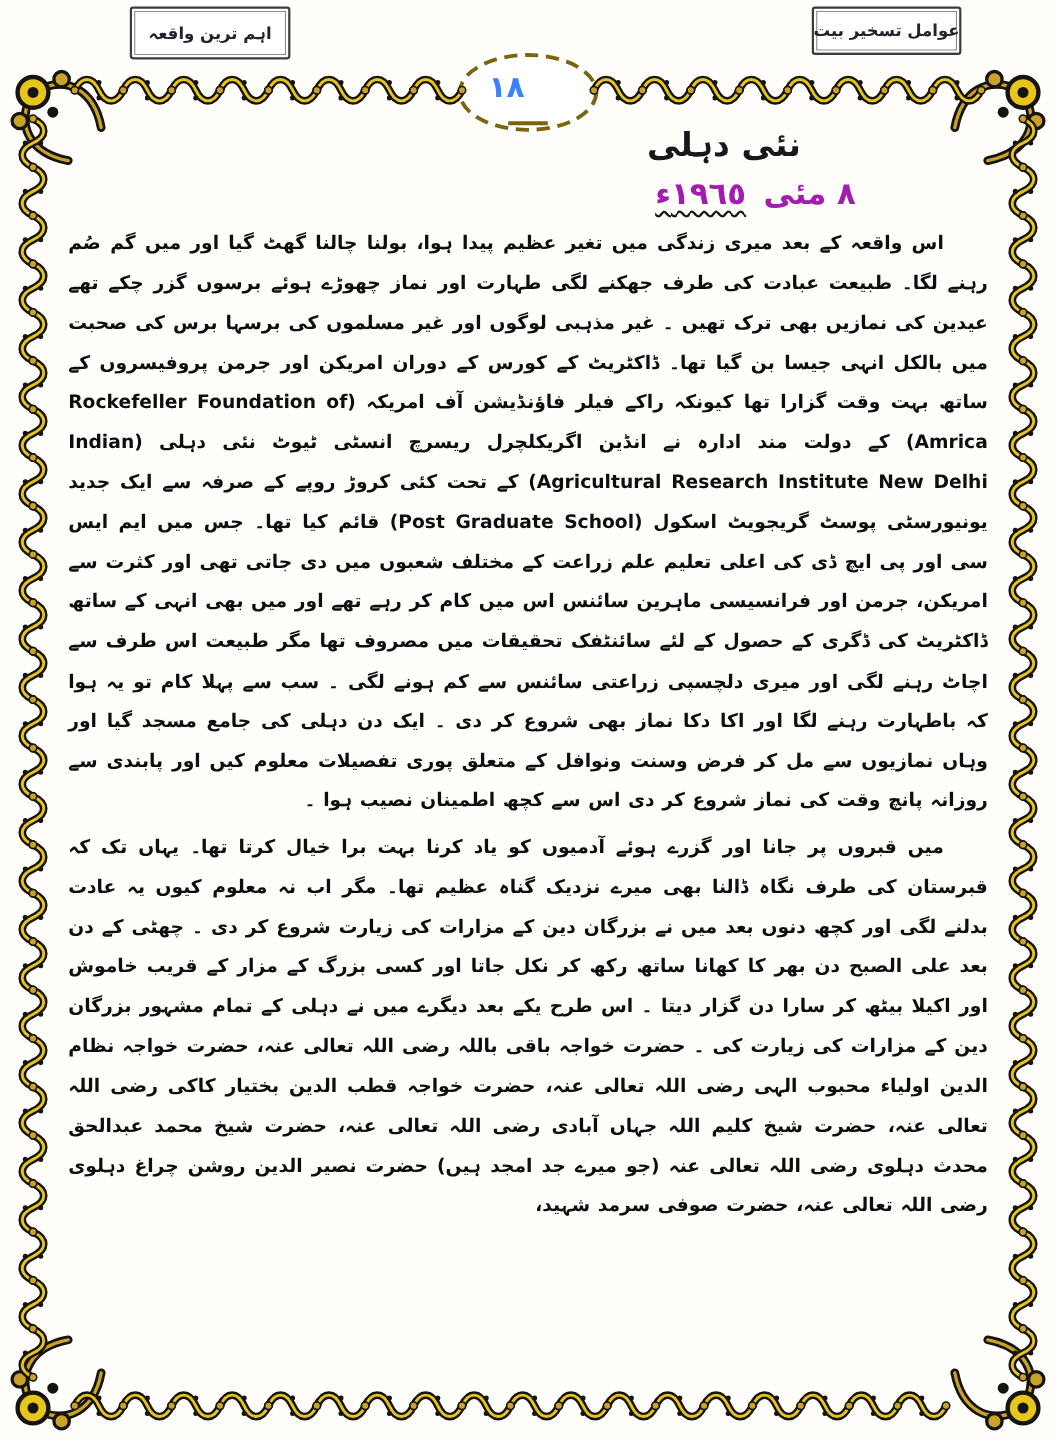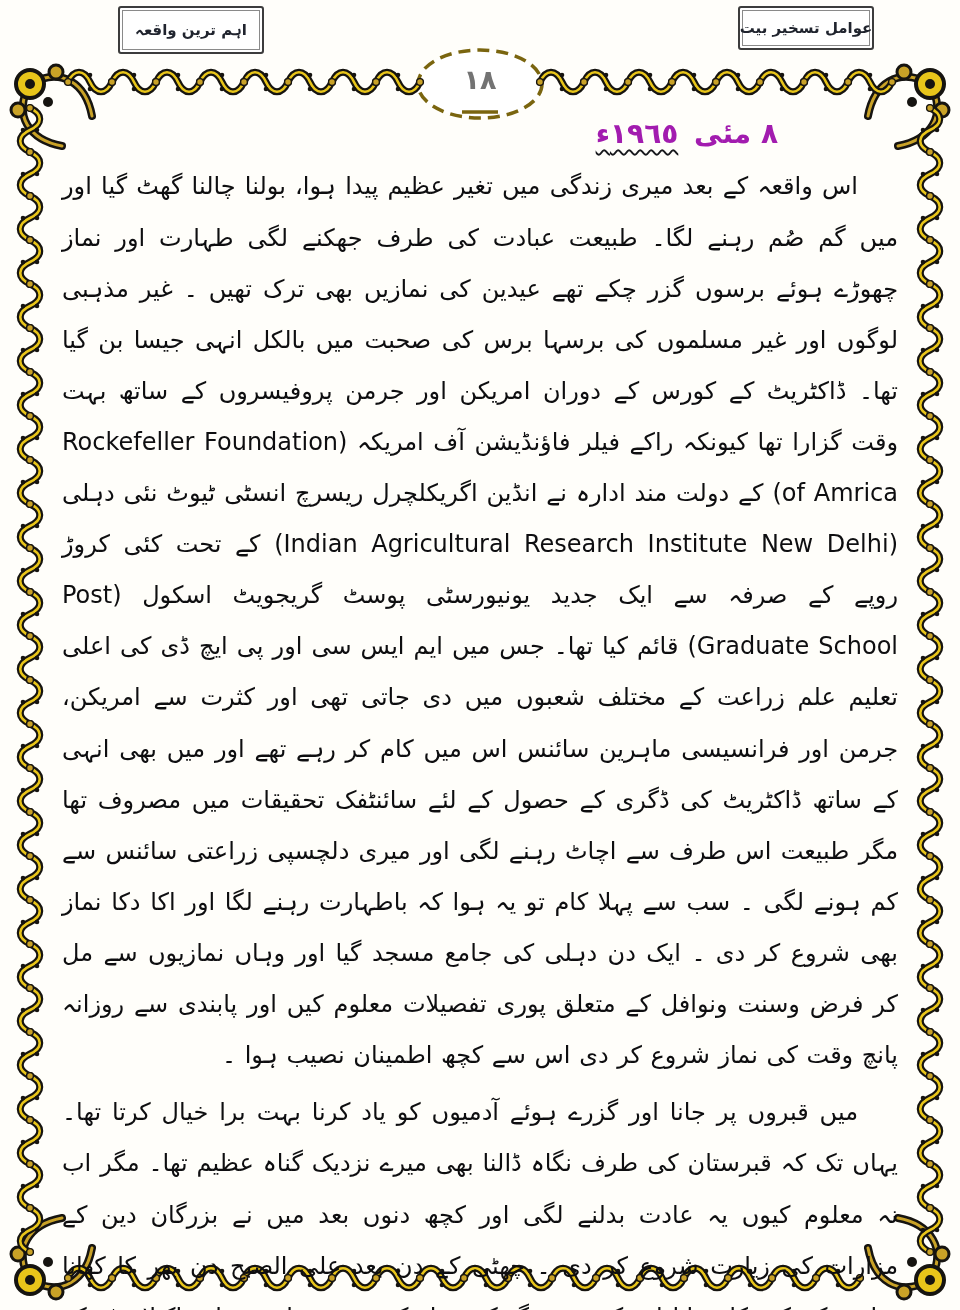--- a/index.html
+++ b/index.html
@@ -23,22 +23,21 @@
   .hdr-right{left:738px;width:132px;height:40px;}
   .hdr-box span{
     direction:rtl;
     font-size:15px;font-weight:700;color:#20242e;
     padding:0 10px;white-space:nowrap;
   }
 
   
   .pageno{
     position:absolute;left:444px;top:64px;width:72px;
-    text-align:center;
-    font-size:27px;font-weight:700;color:#737373;
+    font-size:27px;font-weight:700;color:#3b82f6;
     letter-spacing:2px;
   }
 
   
   #frame{position:absolute;left:0;top:0;pointer-events:none;}
 
   
   .content{
     position:absolute;left:62px;top:112px;width:836px;
     direction:rtl;color:#0e0e10;
@@ -51,21 +50,21 @@
     text-align:right;padding-right:120px;
     font-size:28px;font-weight:700;line-height:1.55;color:#a21caf;
   }
   .dateline .yr{
     text-decoration:underline wavy 2px #17181c;
     text-underline-offset:6px;
     margin-right:6px;
   }
   .para{
     margin:6px 0 0 0;
-    font-size:24px;font-weight:400;
+    font-size:17px;font-weight:700;
     line-height:2.13;
     text-align:justify;
     text-indent:40px;
     word-spacing:1px;
   }
 </style>
 </head>
 <body>
 
 <div class="page">
@@ -194,20 +193,21 @@
   <div class="hdr-box hdr-left">
     <span>اہم ترین واقعہ</span>
   </div>
   <div class="hdr-box hdr-right">
     <span>عوامل تسخیر بیت</span>
   </div>
 
   <div class="pageno">١٨</div>
 
   <div class="content">
+    <div class="place">نئی دہلی</div>
     <div class="dateline">
       <span>٨ مئی</span>
       <span class="yr">١٩٦٥ء</span>
     </div>
     <p class="para">اس واقعہ کے بعد میری زندگی میں تغیر عظیم پیدا ہوا، بولنا چالنا گھٹ گیا اور میں گم صُم رہنے لگا۔ طبیعت عبادت کی طرف جھکنے لگی طہارت اور نماز چھوڑے ہوئے برسوں گزر چکے تھے عیدین کی نمازیں بھی ترک تھیں ۔ غیر مذہبی لوگوں اور غیر مسلموں کی برسہا برس کی صحبت میں بالکل انہی جیسا بن گیا تھا۔ ڈاکٹریٹ کے کورس کے دوران امریکن اور جرمن پروفیسروں کے ساتھ بہت وقت گزارا تھا کیونکہ راکے فیلر فاؤنڈیشن آف امریکہ (Rockefeller Foundation of Amrica) کے دولت مند ادارہ نے انڈین اگریکلچرل ریسرچ انسٹی ٹیوٹ نئی دہلی (Indian Agricultural Research Institute New Delhi) کے تحت کئی کروڑ روپے کے صرفہ سے ایک جدید یونیورسٹی پوسٹ گریجویٹ اسکول (Post Graduate School) قائم کیا تھا۔ جس میں ایم ایس سی اور پی ایچ ڈی کی اعلی تعلیم علم زراعت کے مختلف شعبوں میں دی جاتی تھی اور کثرت سے امریکن، جرمن اور فرانسیسی ماہرین سائنس اس میں کام کر رہے تھے اور میں بھی انہی کے ساتھ ڈاکٹریٹ کی ڈگری کے حصول کے لئے سائنٹفک تحقیقات میں مصروف تھا مگر طبیعت اس طرف سے اچاٹ رہنے لگی اور میری دلچسپی زراعتی سائنس سے کم ہونے لگی ۔ سب سے پہلا کام تو یہ ہوا کہ باطہارت رہنے لگا اور اکا دکا نماز بھی شروع کر دی ۔ ایک دن دہلی کی جامع مسجد گیا اور وہاں نمازیوں سے مل کر فرض وسنت ونوافل کے متعلق پوری تفصیلات معلوم کیں اور پابندی سے روزانہ پانچ وقت کی نماز شروع کر دی اس سے کچھ اطمینان نصیب ہوا ۔</p>
     <p class="para">میں قبروں پر جانا اور گزرے ہوئے آدمیوں کو یاد کرنا بہت برا خیال کرتا تھا۔ یہاں تک کہ قبرستان کی طرف نگاہ ڈالنا بھی میرے نزدیک گناہ عظیم تھا۔ مگر اب نہ معلوم کیوں یہ عادت بدلنے لگی اور کچھ دنوں بعد میں نے بزرگان دین کے مزارات کی زیارت شروع کر دی ۔ چھٹی کے دن بعد علی الصبح دن بھر کا کھانا ساتھ رکھ کر نکل جاتا اور کسی بزرگ کے مزار کے قریب خاموش اور اکیلا بیٹھ کر سارا دن گزار دیتا ۔ اس طرح یکے بعد دیگرے میں نے دہلی کے تمام مشہور بزرگان دین کے مزارات کی زیارت کی ۔ حضرت خواجہ باقی باللہ رضی اللہ تعالی عنہ، حضرت خواجہ نظام الدین اولیاء محبوب الہی رضی اللہ تعالی عنہ، حضرت خواجہ قطب الدین بختیار کاکی رضی اللہ تعالی عنہ، حضرت شیخ کلیم اللہ جہاں آبادی رضی اللہ تعالی عنہ، حضرت شیخ محمد عبدالحق محدث دہلوی رضی اللہ تعالی عنہ (جو میرے جد امجد ہیں) حضرت نصیر الدین روشن چراغ دہلوی رضی اللہ تعالی عنہ، حضرت صوفی سرمد شہید،</p>
   </div>
 
 </div>
 

